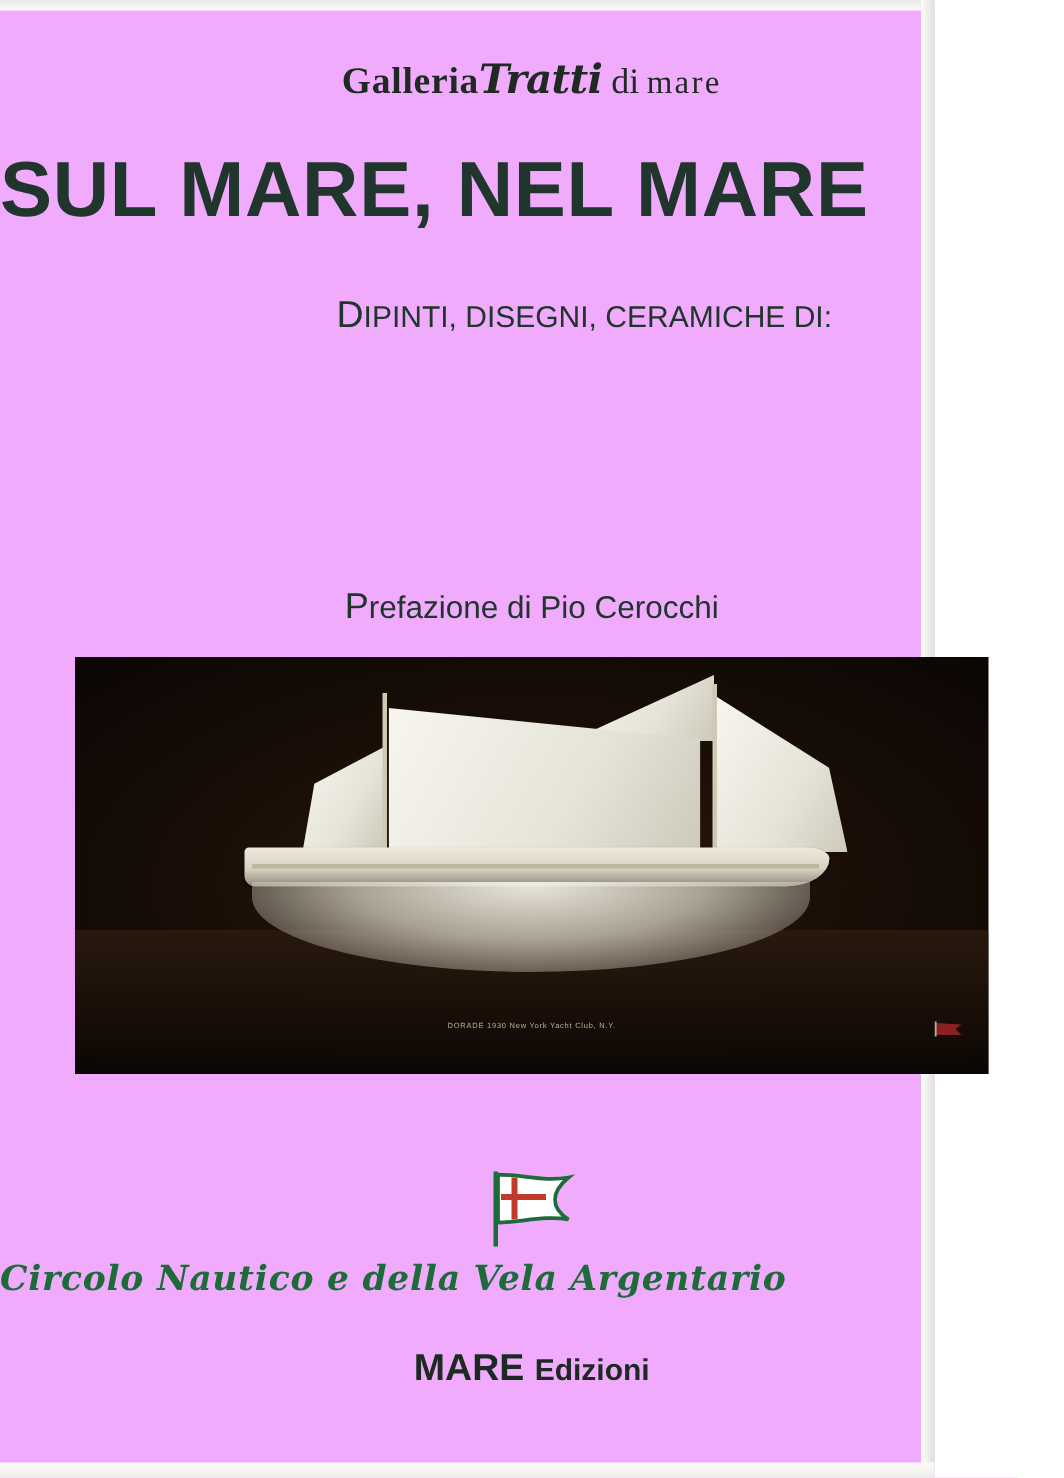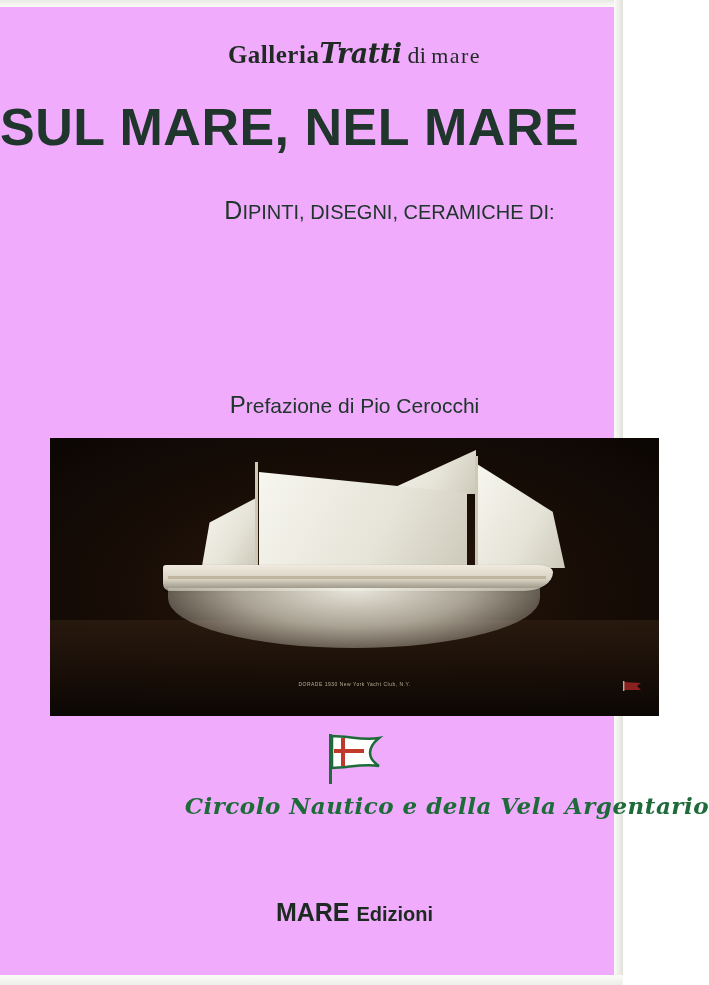--- a/index.html
+++ b/index.html
@@ -251,23 +251,23 @@
     right: 14px;
     bottom: 24px;
     width: 22px;
     height: 12px;
   }
 
   
   .club {
     position: absolute;
     left: 0;
-    top: 732px;
-    width: 709px;
-    text-align: right;
+    top: 779px;
+    width: 709px;
+    text-align: left;
   }
   .burgee {
     width: 64px;
     height: 54px;
     margin: 0 auto;
     position: relative;
   }
   .club-name {
     margin-top: 6px;
     font-family: "DejaVu Serif", serif;

